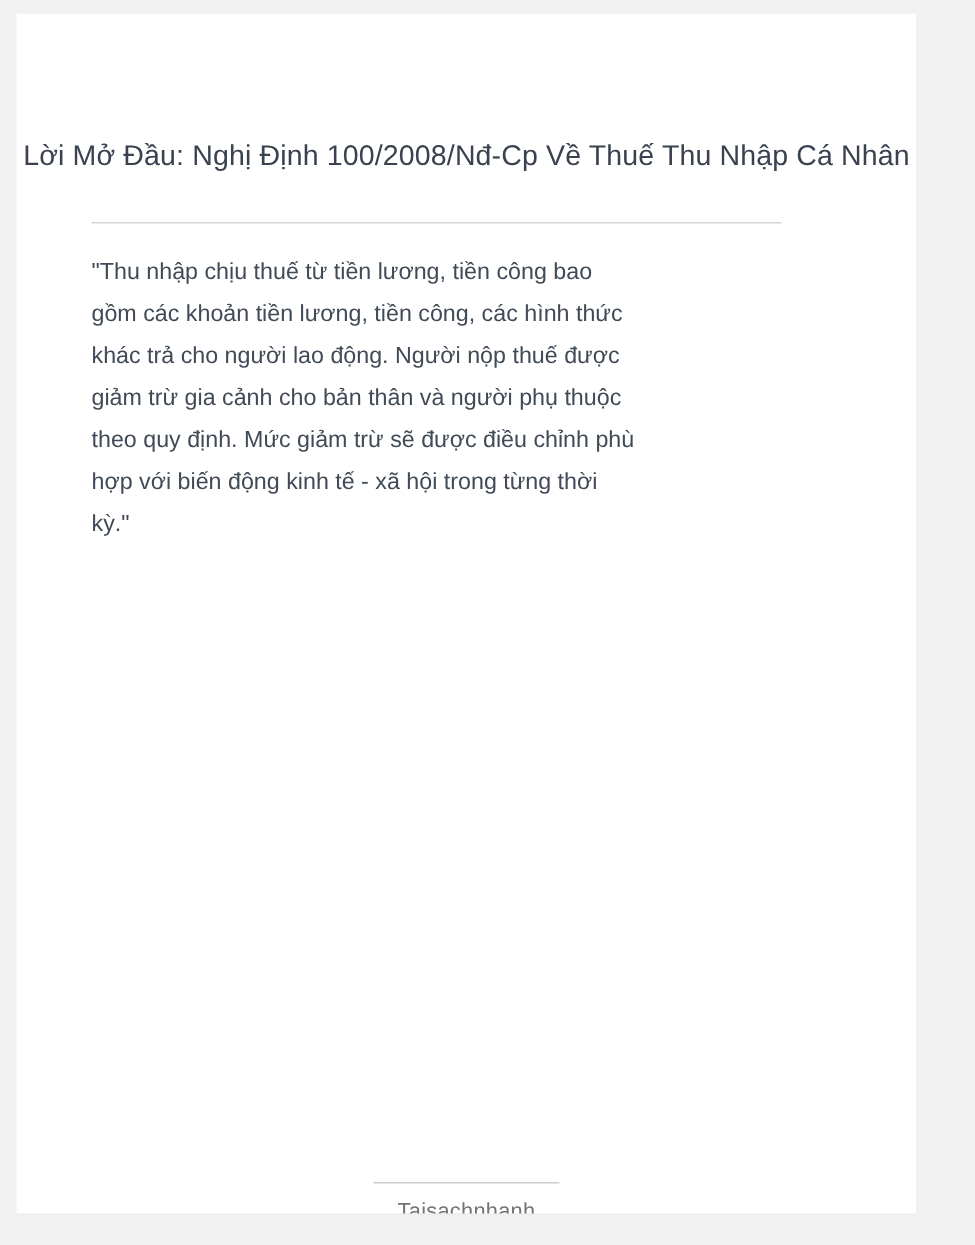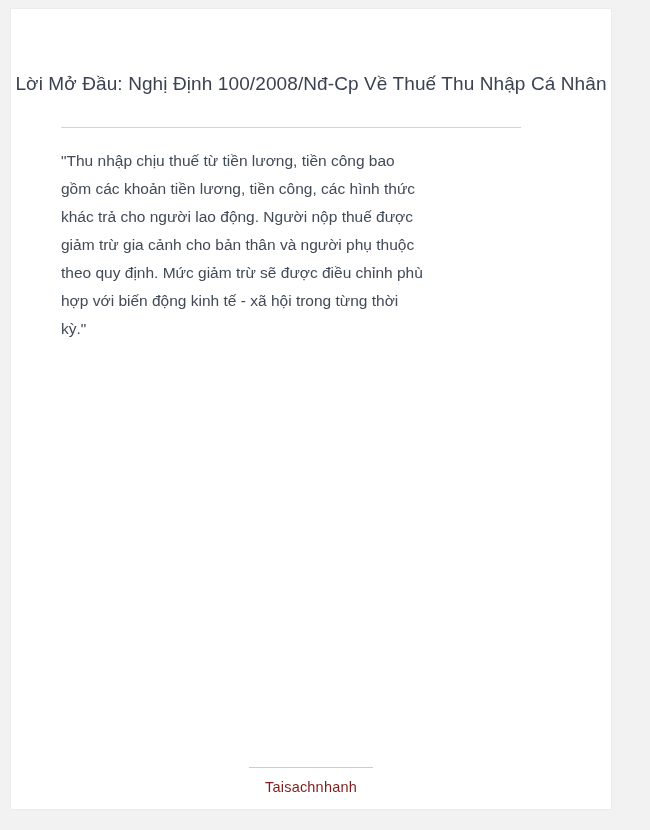--- a/index.html
+++ b/index.html
@@ -20,20 +20,21 @@
     width: 600px;
     height: 800px;
     background: #ffffff;
     box-shadow: 0 0 2px rgba(0,0,0,0.08);
     overflow: hidden;
   }
   .page-inner {
     position: relative;
     width: 100%;
     height: 100%;
+    margin-top: 21px;
   }
   .doc-title {
     position: absolute;
     left: -20px;
     top: 62px;
     width: 640px;
     text-align: center;
     font-size: 19px;
     line-height: 26px;
     color: #3a4250;
@@ -68,21 +69,21 @@
     height: 1px;
     background: #c8cdd4;
   }
   .footer-text {
     position: absolute;
     left: 0;
     top: 770px;
     width: 600px;
     text-align: center;
     font-size: 14.5px;
-    color: #7f1d1d;
+    color: #737373;
     letter-spacing: 0.2px;
   }
 </style>
 </head>
 <body>
 
 <div class="page">
   <div class="page-inner">
 
     <div class="doc-title">Lời Mở Đầu: Nghị Định 100/2008/Nđ-Cp Về Thuế Thu Nhập Cá Nhân</div>

